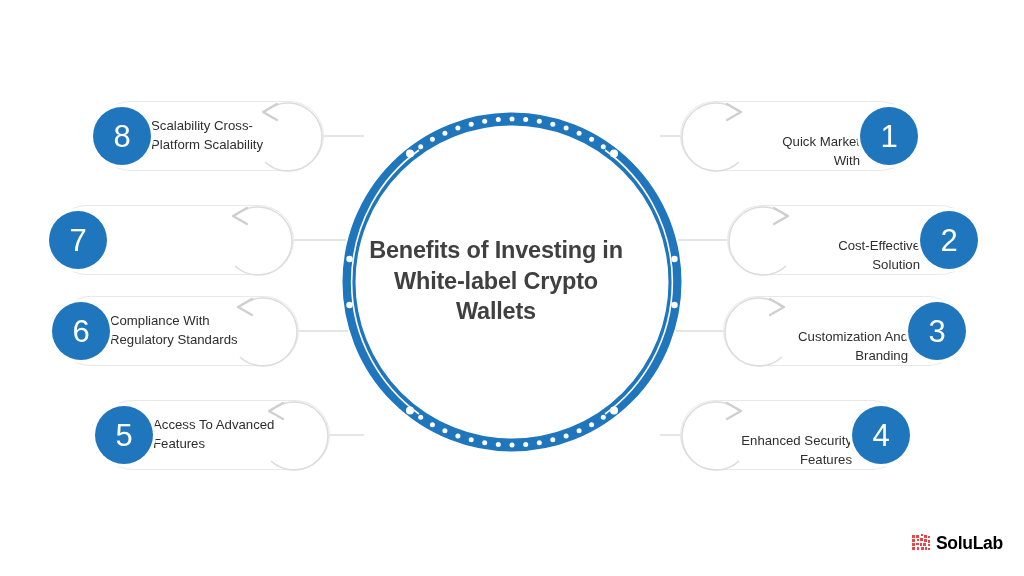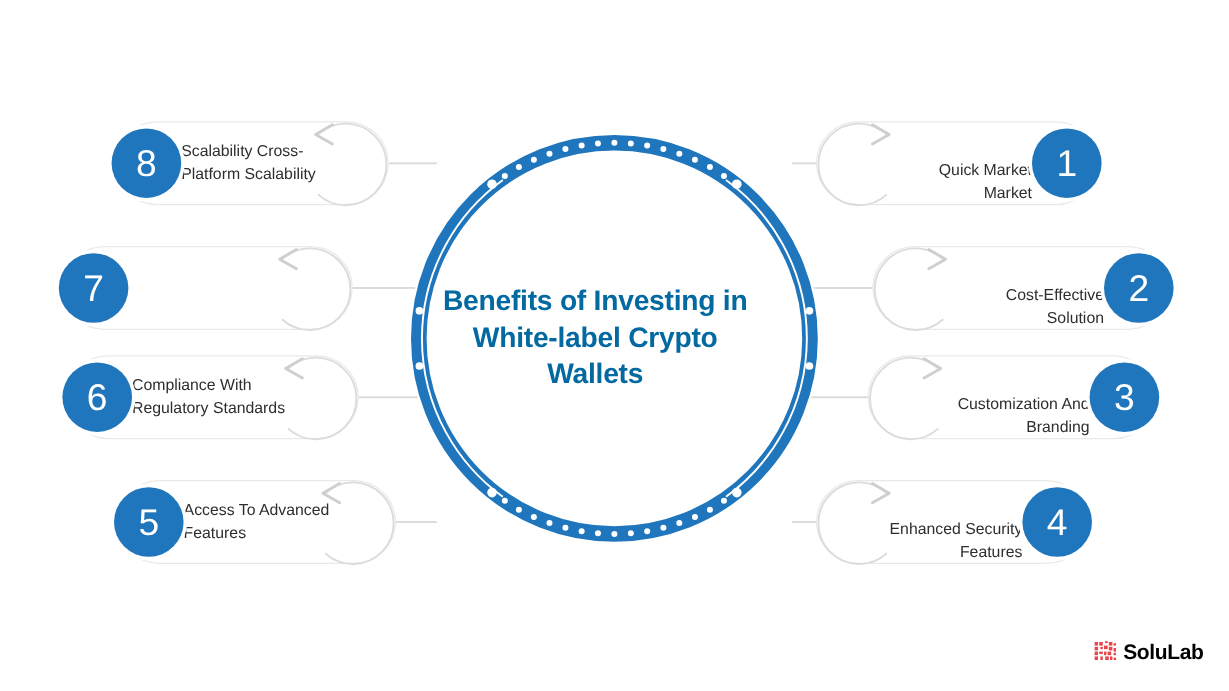--- a/index.html
+++ b/index.html
@@ -34,21 +34,21 @@
 
   #center-title {
     position: absolute;
     left: 352px;
     top: 235px;
     width: 288px;
     text-align: center;
     font-size: 23.5px;
     font-weight: bold;
     line-height: 1.30;
-    color: #0369a1;
+    color: #404040;
     letter-spacing: -0.2px;
   }
 
   
   #connectors {
     position: absolute;
     left: 0; top: 0;
     width: 1024px;
     height: 576px;
     pointer-events: none;
@@ -208,21 +208,21 @@
     <div>Wallets</div>
   </div>
 
   <div class="card right" style="left:680px; top:101px; width:235px;">
     <svg class="card-arc" viewBox="0 0 96 94">
       <path d="M 74 22 A 34 34 0 1 0 74 72" fill="none" stroke="#dcdcdc" stroke-width="1.6"></path>
       <path d="M 62 14 L 76 22 L 62 30" fill="none" stroke="#cfcfcf" stroke-width="2.4" stroke-linecap="round" stroke-linejoin="round"></path>
     </svg>
     <div class="card-label">
       <div>Quick Market</div>
-      <div>Market</div>
+      <div>With</div>
     </div>
     <div class="num-circle">1</div>
   </div>
 
   <div class="card right" style="left:727px; top:205px; width:248px;">
     <svg class="card-arc" viewBox="0 0 96 94">
       <path d="M 74 22 A 34 34 0 1 0 74 72" fill="none" stroke="#dcdcdc" stroke-width="1.6"></path>
       <path d="M 62 14 L 76 22 L 62 30" fill="none" stroke="#cfcfcf" stroke-width="2.4" stroke-linecap="round" stroke-linejoin="round"></path>
     </svg>
     <div class="card-label">

